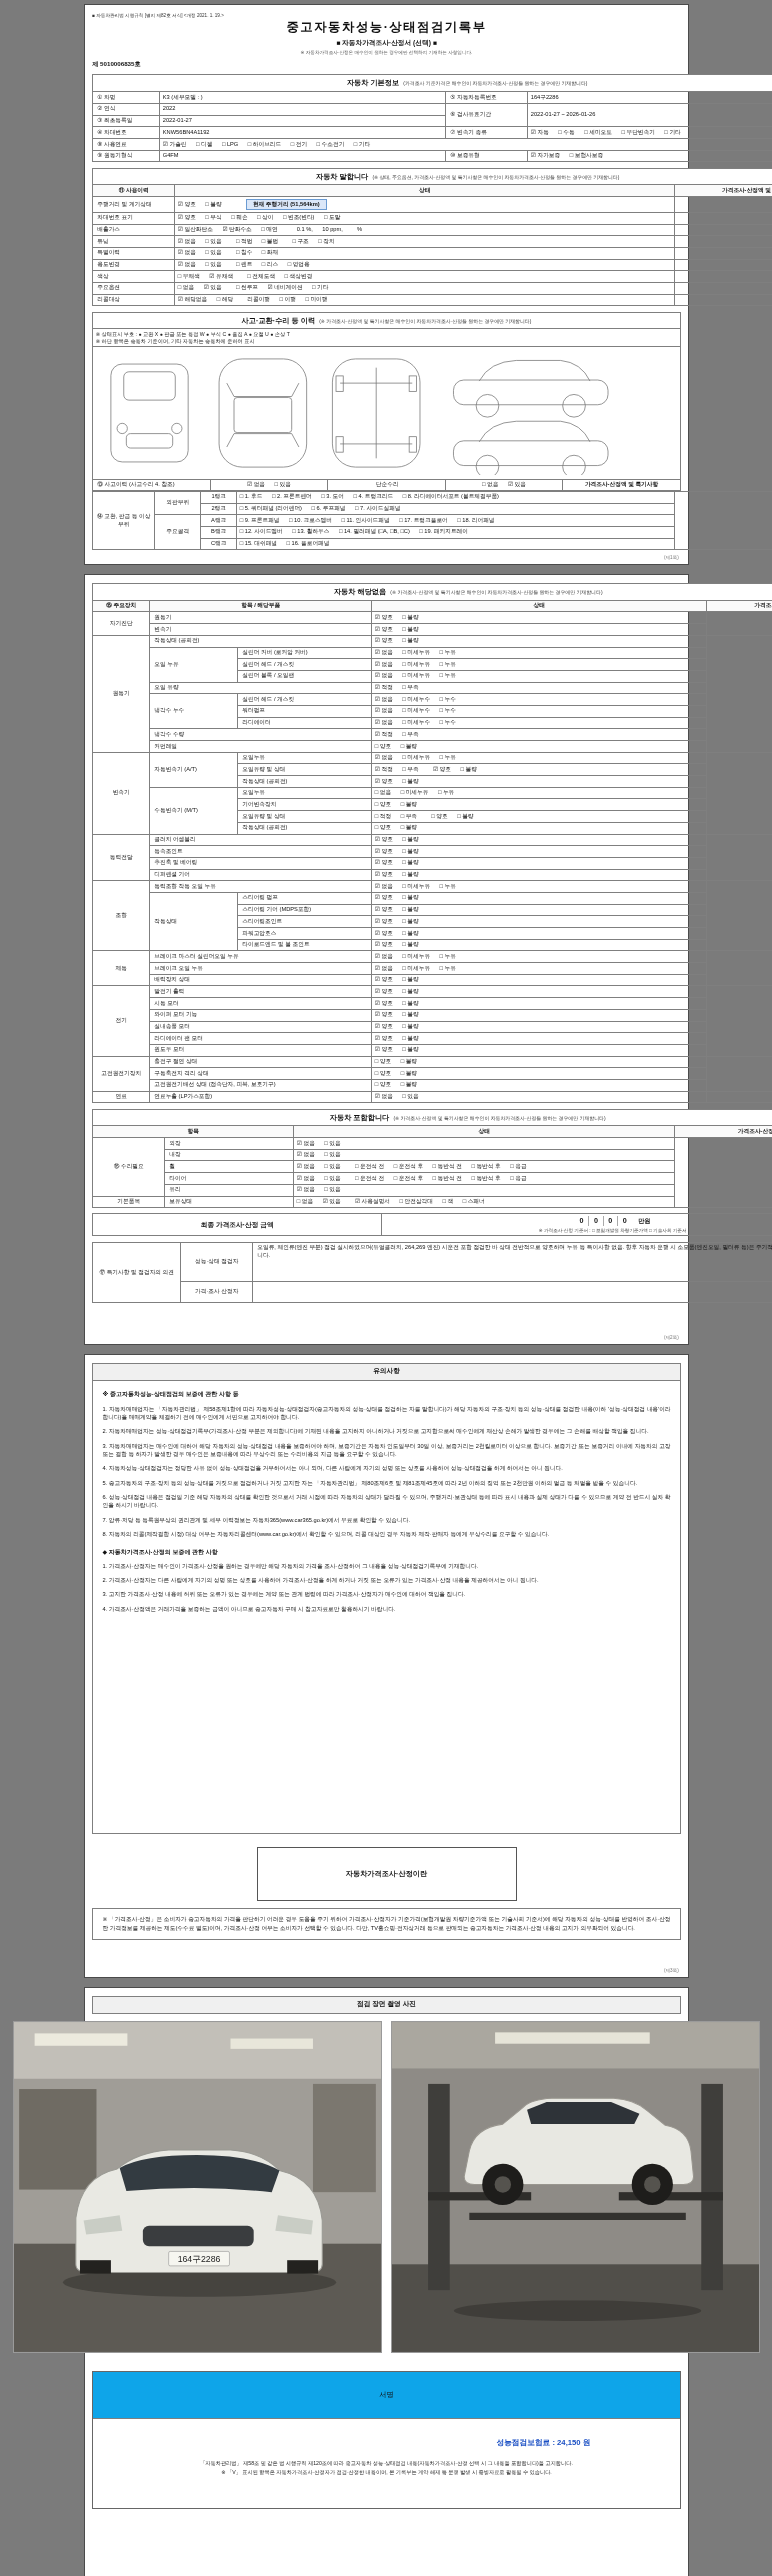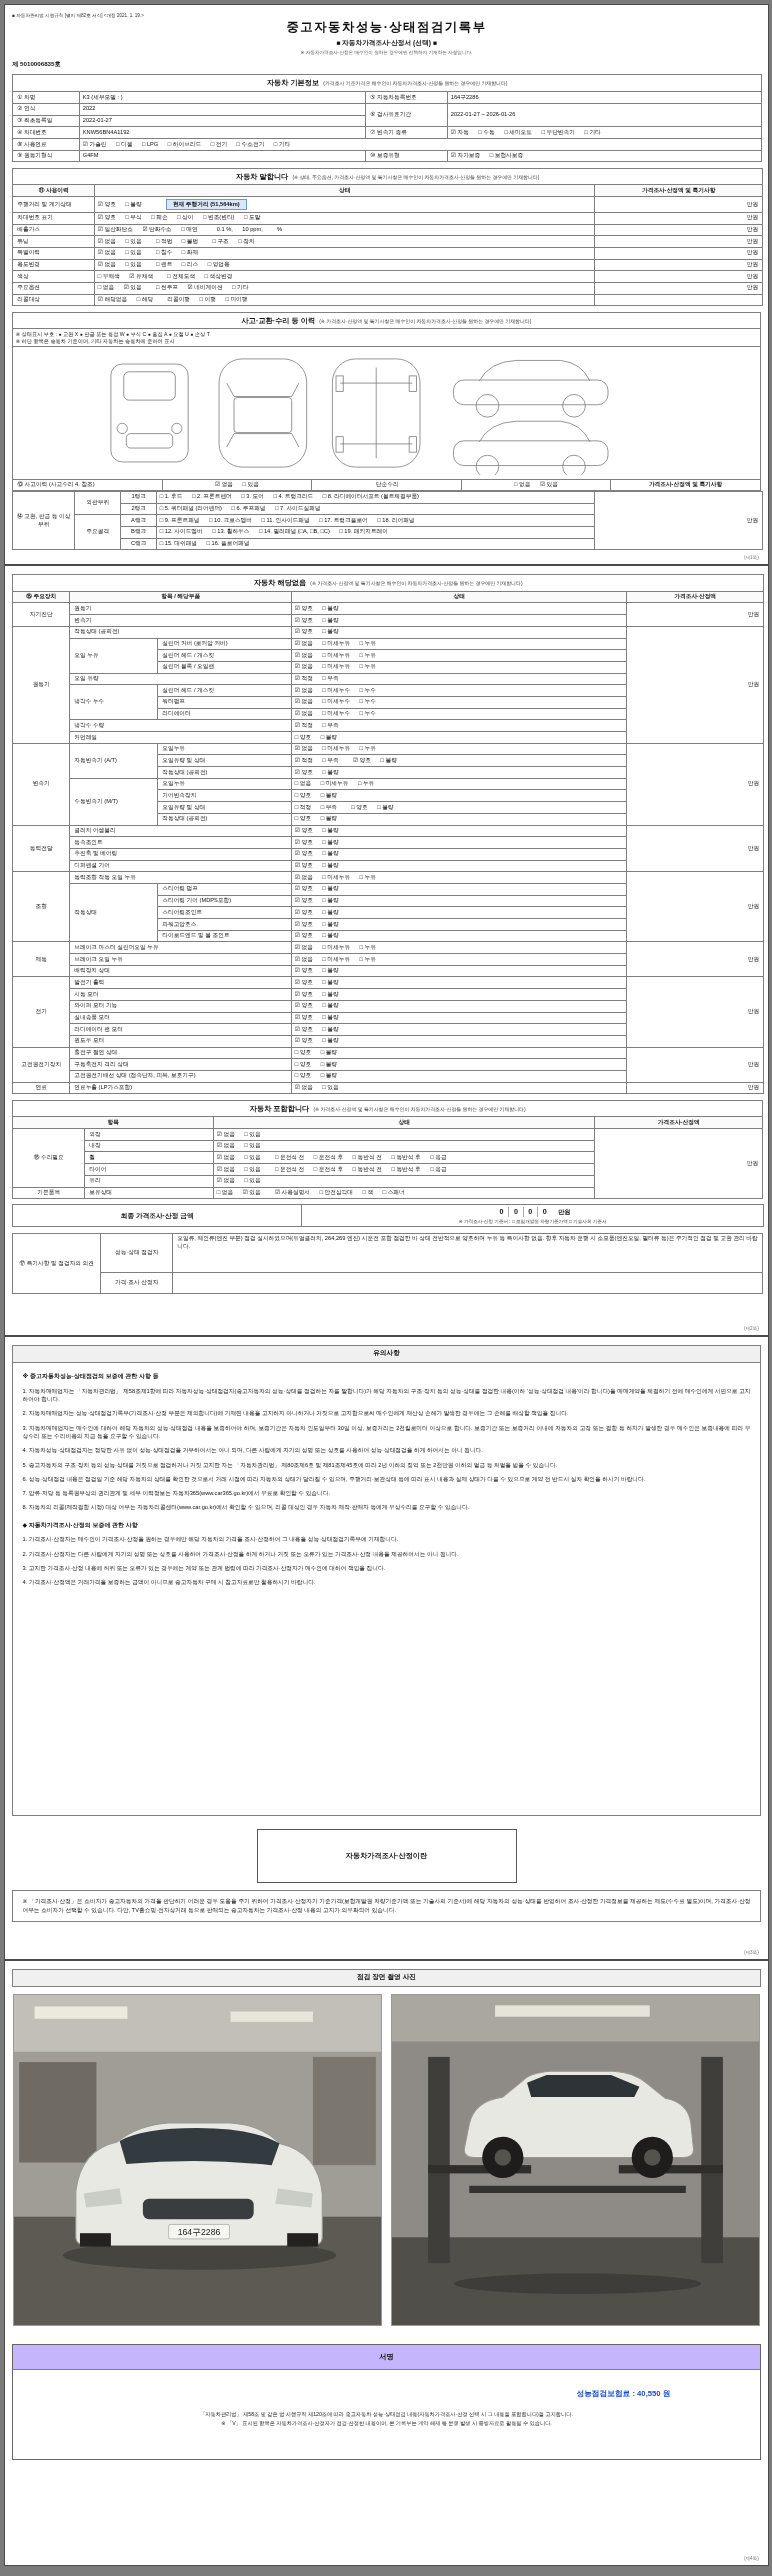--- a/index.html
+++ b/index.html
@@ -1,18 +1,18 @@
 <!DOCTYPE html>
 <html style="font-size:8.2px"><head>
 <meta charset="utf-8">
 <style>
   html,body{margin:0;padding:0;}
   body{width:773px;background:#7b7b7b;font-family:"Liberation Sans","DejaVu Sans",sans-serif;color:#111;}
   .wrap{padding:4.1px 0;}
-  .page{position:relative;width:765px;margin:0 auto 0;background:#fff;border:0.5px solid #4a4a4a;box-sizing:border-box;padding:8.2px 7.2px 13.4px;}
+  .page{position:relative;width:605px;margin:0 auto 9px;background:#fff;border:0.5px solid #4a4a4a;box-sizing:border-box;padding:8.2px 7.2px 13.4px;}
   .pf{position:absolute;right:9.3px;bottom:3.6px;font-size:4.6px;color:#777;}
   
   .form-ref{font-size:4.6px;color:#333;}
   .doc-head{text-align:center;padding:1px 0 3.1px;}
   .h-title{font-size:12.4px;font-weight:bold;letter-spacing:1.5px;}
   .h-sub{font-size:6.7px;font-weight:bold;margin-top:2.6px;}
   .h-note{font-size:4.6px;color:#555;margin-top:2.1px;}
   .doc-no{font-size:6.2px;font-weight:bold;margin:2.1px 0 2.1px;}
   
   table{border-collapse:collapse;width:100%;table-layout:fixed;margin-top:5.2px;}
@@ -39,21 +39,21 @@
   .notice-box{border:0.5px solid #7f7f7f;border-top:none;padding:7.2px 9.3px;font-size:5.7px;min-height:453px;box-sizing:border-box;}
   .n-head{font-weight:bold;margin:2.1px 0 5.2px;font-size:6px;}
   .ni{margin:0 0 5.7px;line-height:1.5;text-align:justify;}
   .pricebox-title{width:216px;margin:13.4px auto 0;border:1px solid #555;text-align:center;font-weight:bold;font-size:7.2px;padding:21px;}
   .pricebox-text{border:0.5px solid #7f7f7f;margin-top:6.2px;padding:6.2px 9.3px;font-size:5.7px;line-height:1.6;text-align:justify;}
   
   .photos-row{display:flex;gap:8.2px;justify-content:center;margin-top:7.2px;}
   .photo-frame{border:0.5px solid #9a9a9a;line-height:0;}
   
   .sign-box{border:0.8px solid #666;margin-top:17.5px;}
-  .sign-head{background:#c4b5fd;border-bottom:0.5px solid #7f7f7f;text-align:center;font-weight:bold;font-size:7.2px;padding:7px;}
+  .sign-head{background:#0ea5e9;border-bottom:0.5px solid #7f7f7f;text-align:center;font-weight:normal;font-size:7.2px;padding:18px;}
   .sign-body{padding:9.3px 12.4px 13.4px;min-height:67px;}
   .premium{text-align:right;padding-right:77px;color:#1a4fc4;font-weight:bold;font-size:7.7px;margin:10.3px 0 11.3px;}
   .sign-line{text-align:center;font-size:5.2px;color:#222;margin:2.1px 0;}
 </style>
 </head>
 <body>
 
 <div class="wrap">
 
   <div class="page">
@@ -641,21 +641,21 @@
           <circle cx="505" cy="315" r="16" fill="#55534e"></circle>
           <rect x="150" y="370" width="420" height="14" fill="#33322f"></rect>
           <ellipse cx="360" cy="560" rx="240" ry="20" fill="#3f3d39"></ellipse>
         </svg>
       </div>
     </div>
 
     <div class="sign-box">
       <div class="sign-head">서명</div>
       <div class="sign-body">
-        <div class="premium">성능점검보험료 : 40,550 원</div>
+        <div class="premium">성능점검보험료 : 24,150 원</div>
         <div class="sign-line">「자동차관리법」 제58조 및 같은 법 시행규칙 제120조에 따라 중고자동차 성능·상태점검 내용(자동차가격조사·산정 선택 시 그 내용을 포함합니다)을 고지합니다.</div>
         <div class="sign-line">※ 「V」 표시된 항목은 자동차가격조사·산정자가 점검·산정한 내용이며, 본 기록부는 계약 해제 등 분쟁 발생 시 증빙자료로 활용될 수 있습니다.</div>
       </div>
     </div>
     <div class="pf">(제4쪽)</div>
   </div>
 
 </div>
 
 

